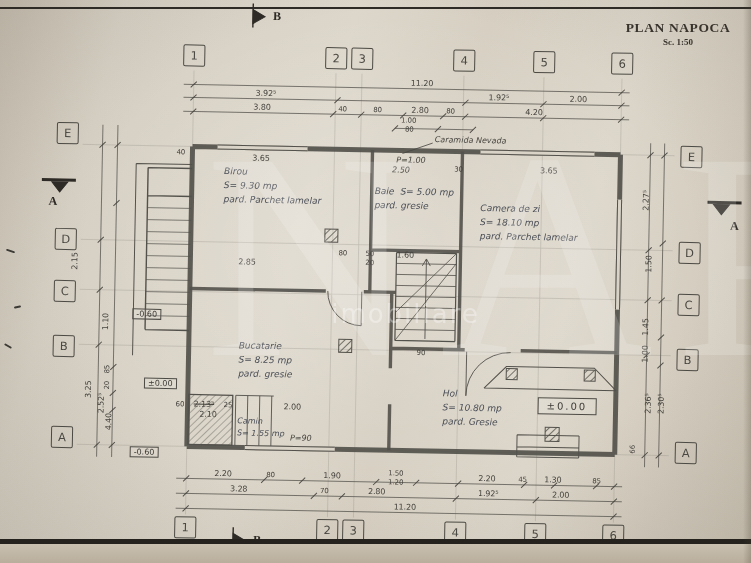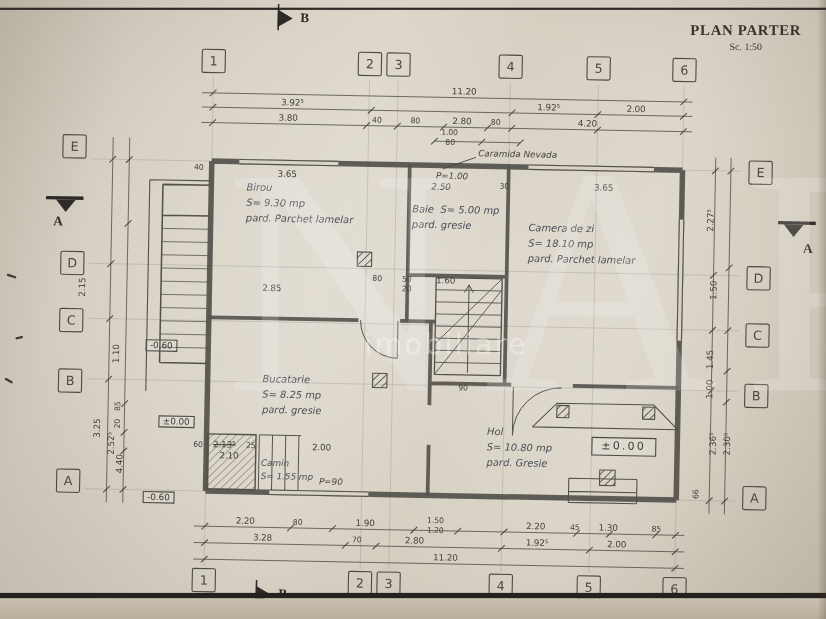--- a/index.html
+++ b/index.html
@@ -35,21 +35,21 @@
   .lev.big{font-size:10px;padding:2px 8px;letter-spacing:2px;}
   .gbox{position:absolute;width:20px;height:20px;border:1.7px solid #4b4943;border-radius:2px;
         display:flex;align-items:center;justify-content:center;font-size:11.5px;color:#4b4943;}
   .sec{position:absolute;font-family:"Liberation Serif",serif;font-weight:700;font-size:12px;color:#2e2b26;}
   .ann{position:absolute;font-style:italic;font-size:8px;color:#46443f;white-space:nowrap;}
 
   
   .title{position:absolute;left:612px;top:20px;width:132px;text-align:center;color:#38332c;
          font-family:"Liberation Serif",serif;}
   .title .t1{font-weight:700;font-size:13.5px;letter-spacing:.6px;}
-  .title .t2{font-weight:400;font-size:9px;margin-top:1px;}
+  .title .t2{font-weight:700;font-size:9px;margin-top:1px;}
 
   
   .wm-ghost{position:absolute;left:205px;top:108px;font-family:"Liberation Serif",serif;
     font-size:295px;line-height:1;letter-spacing:22px;color:rgba(255,255,255,.17);
     white-space:nowrap;pointer-events:none;}
   .wm1{position:absolute;left:0;top:260px;width:751px;text-align:center;
     font-size:24px;color:rgba(255,255,255,.82);letter-spacing:1px;pointer-events:none;}
   .wm2{position:absolute;left:30px;top:299px;width:751px;text-align:center;
     font-size:26px;color:rgba(255,255,255,.35);letter-spacing:2px;pointer-events:none;}
 </style>
@@ -294,20 +294,20 @@
     <span class="t" style="left:202px;top:413px">2.10</span>
     <span class="t hs" style="left:178px;top:404px">60</span>
     <span class="t hs" style="left:226px;top:404px">25</span>
     <span class="t" style="left:286px;top:404px">2.00</span>
   </div>
 
   <div class="wm-ghost">NAPOCA</div>
   <div class="wm2">imobiliare</div>
 
   <div class="title">
-    <div class="t1">PLAN PARTER</div>
+    <div class="t1">PLAN NAPOCA</div>
     <div class="t2">Sc. 1:50</div>
   </div>
 
   <div class="botseam"></div>
   <div class="botstrip"></div>
   <div class="edge-r"></div>
 </div>
 
 </body></html>

